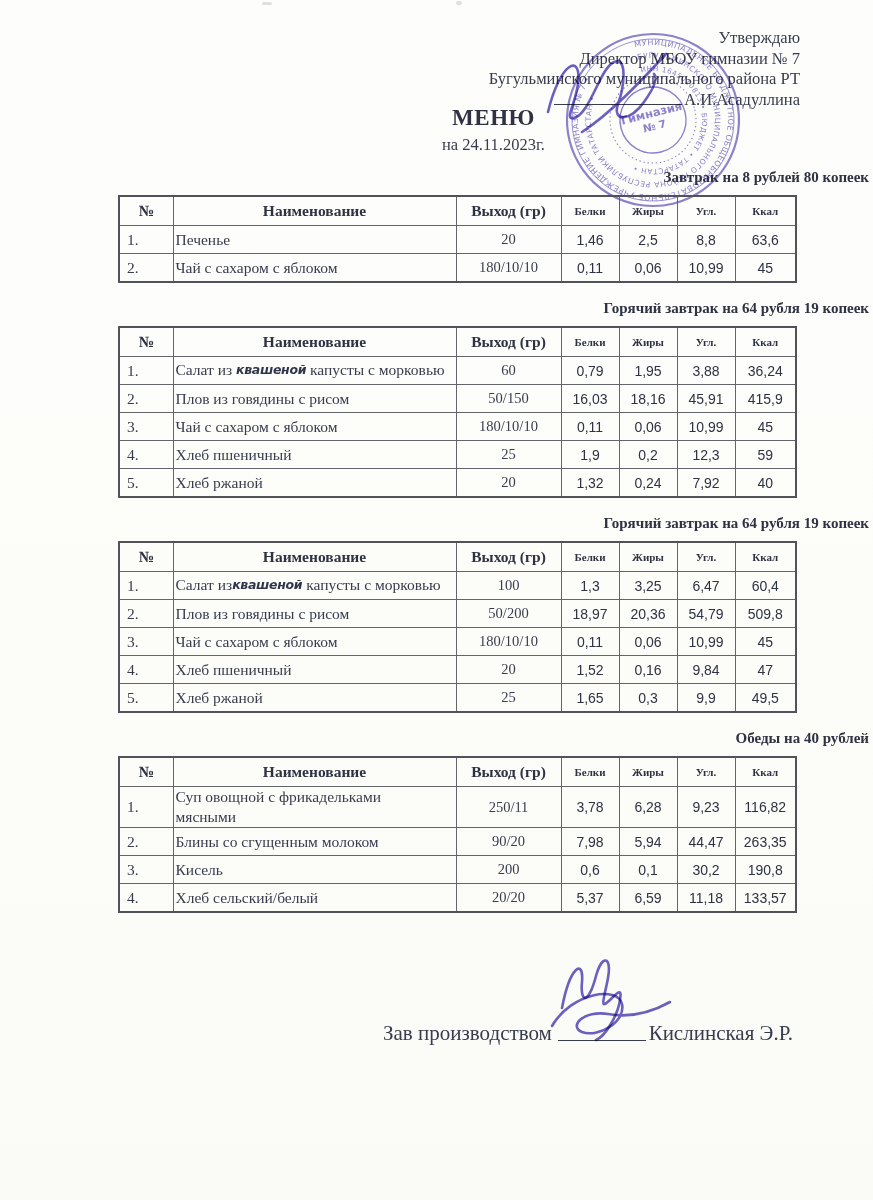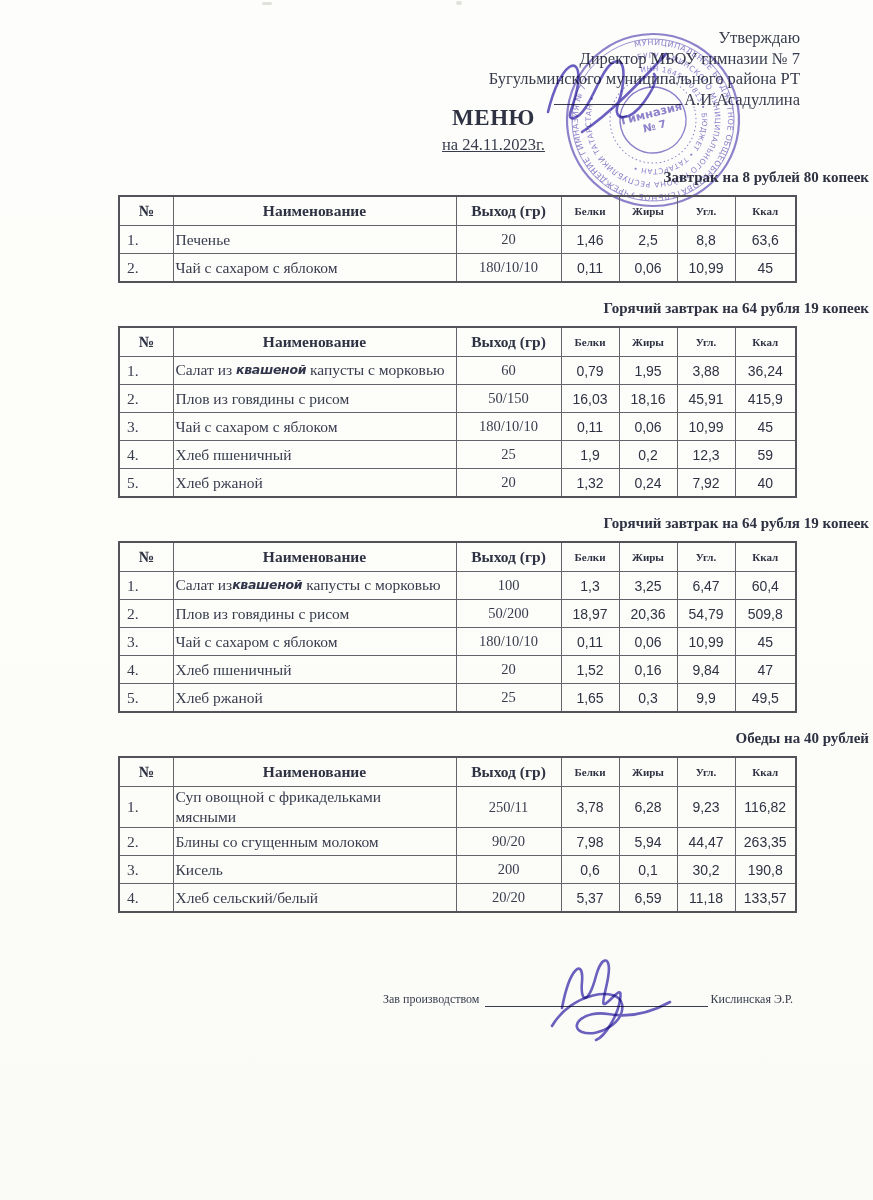--- a/index.html
+++ b/index.html
@@ -51,21 +51,21 @@
   .scrawl.director{left:538px;top:44px;}
   .scrawl.prod{left:548px;top:948px;}
   .scrawl.med{left:536px;top:984px;}
 
   
   .content{
     position:absolute;left:118px;top:104px;width:751px;
     text-align:center;
   }
   .menu-title{font-size:23px;font-weight:bold;letter-spacing:.5px;color:var(--ink-strong);line-height:28px;}
-  .menu-date{font-size:16.5px;text-decoration:underline;margin-top:2px;line-height:22px;text-align:center;}
+  .menu-date{font-size:16.5px;margin-top:2px;line-height:22px;text-align:center;}
 
   .menu-section{margin-top:14px;}
   .menu-section:first-child{margin-top:10px;}
   .sec-title{
     margin:0 0 6px 0;font-size:15px;font-weight:bold;
     text-align:right;color:var(--ink-strong);line-height:23px;
   }
   table.tbl{
     width:677px;border-collapse:collapse;table-layout:fixed;
     border:2px solid var(--border-strong);
@@ -86,22 +86,22 @@
   }
   .hand{
     font-family:"DejaVu Sans",sans-serif;font-style:italic;font-weight:600;
     font-size:12.5px;letter-spacing:-.3px;position:relative;top:-1px;
     color:#31354a;
     text-align:right;
   }
 
   
   .signatures{
-    position:absolute;left:383px;top:989px;width:410px;
-    font-size:12px;line-height:21px;
+    position:absolute;left:383px;top:1023px;width:410px;
+    font-size:21px;line-height:21px;
   }
   .sig-row{display:flex;align-items:flex-end;margin-bottom:4px;}
   .sig-row .sig-label{white-space:nowrap;}
   .sig-row.row-2 .sig-label{padding-left:10px;}
   .sig-row .fill-line{flex:1 1 auto;border-bottom:1.2px solid var(--ink);margin:0 3px 3px 6px;height:12px;}
   .sig-row .sig-name{white-space:nowrap;}
 </style>
 </head>
 <body>
 

